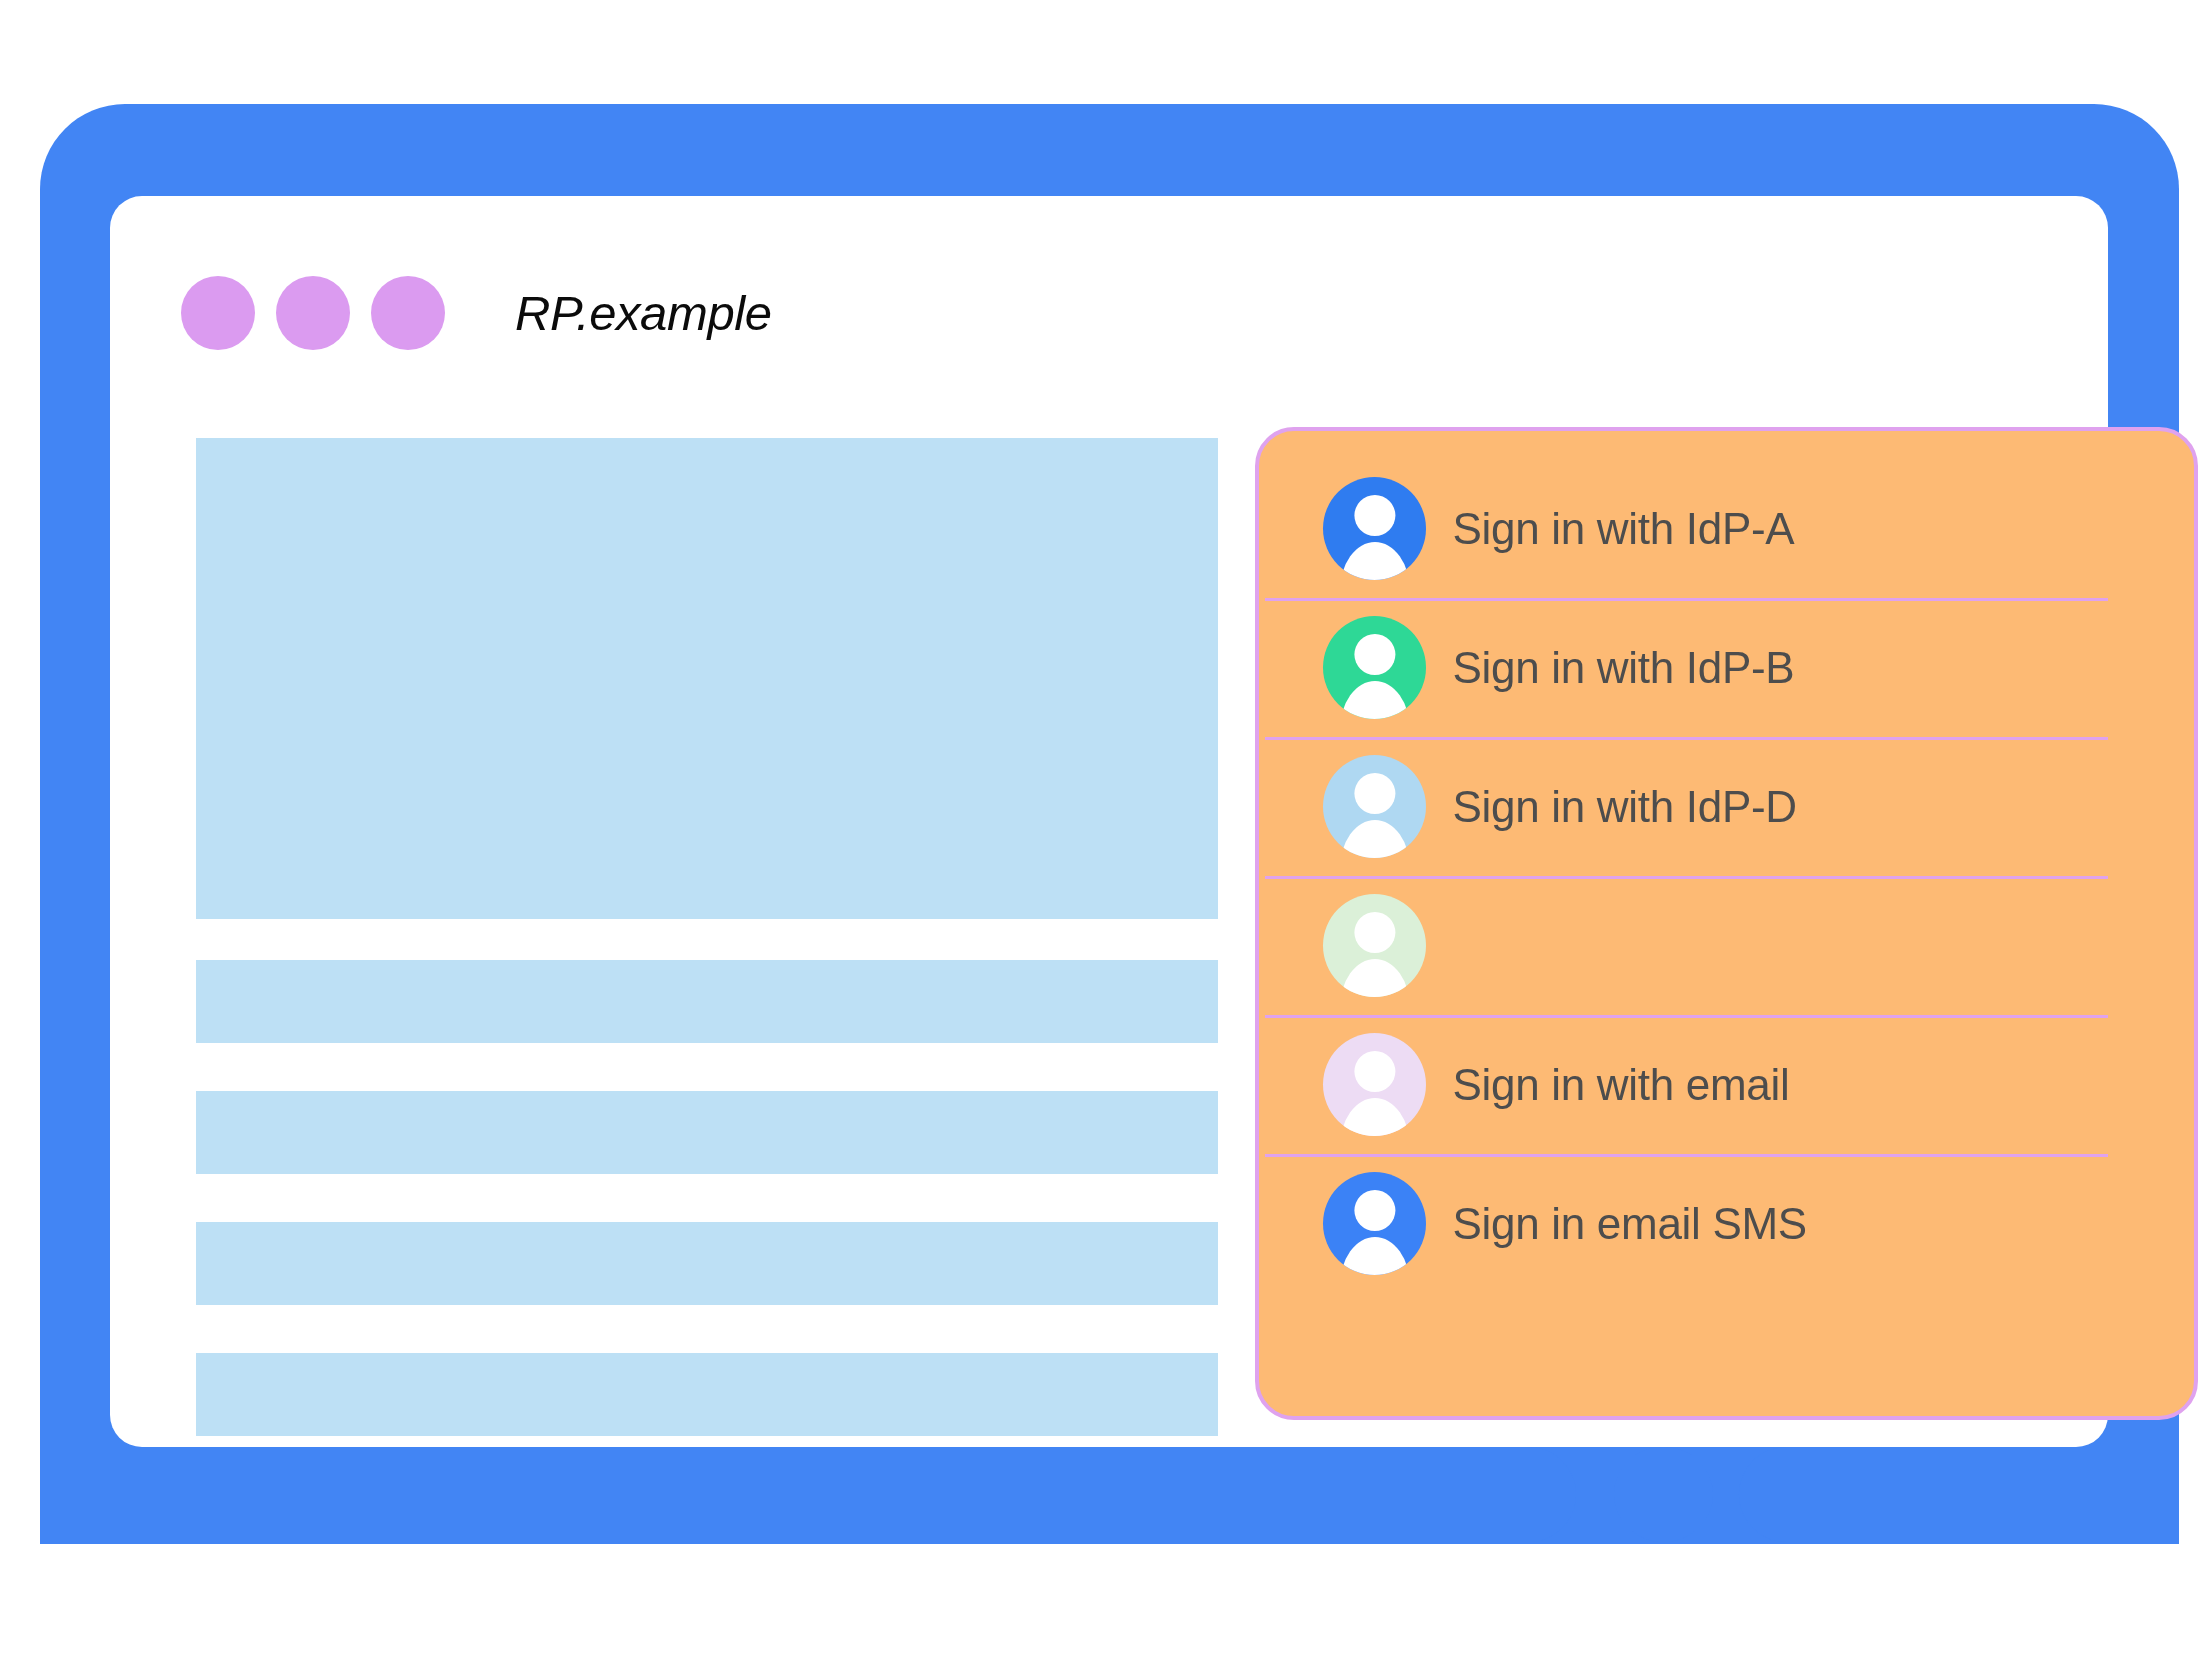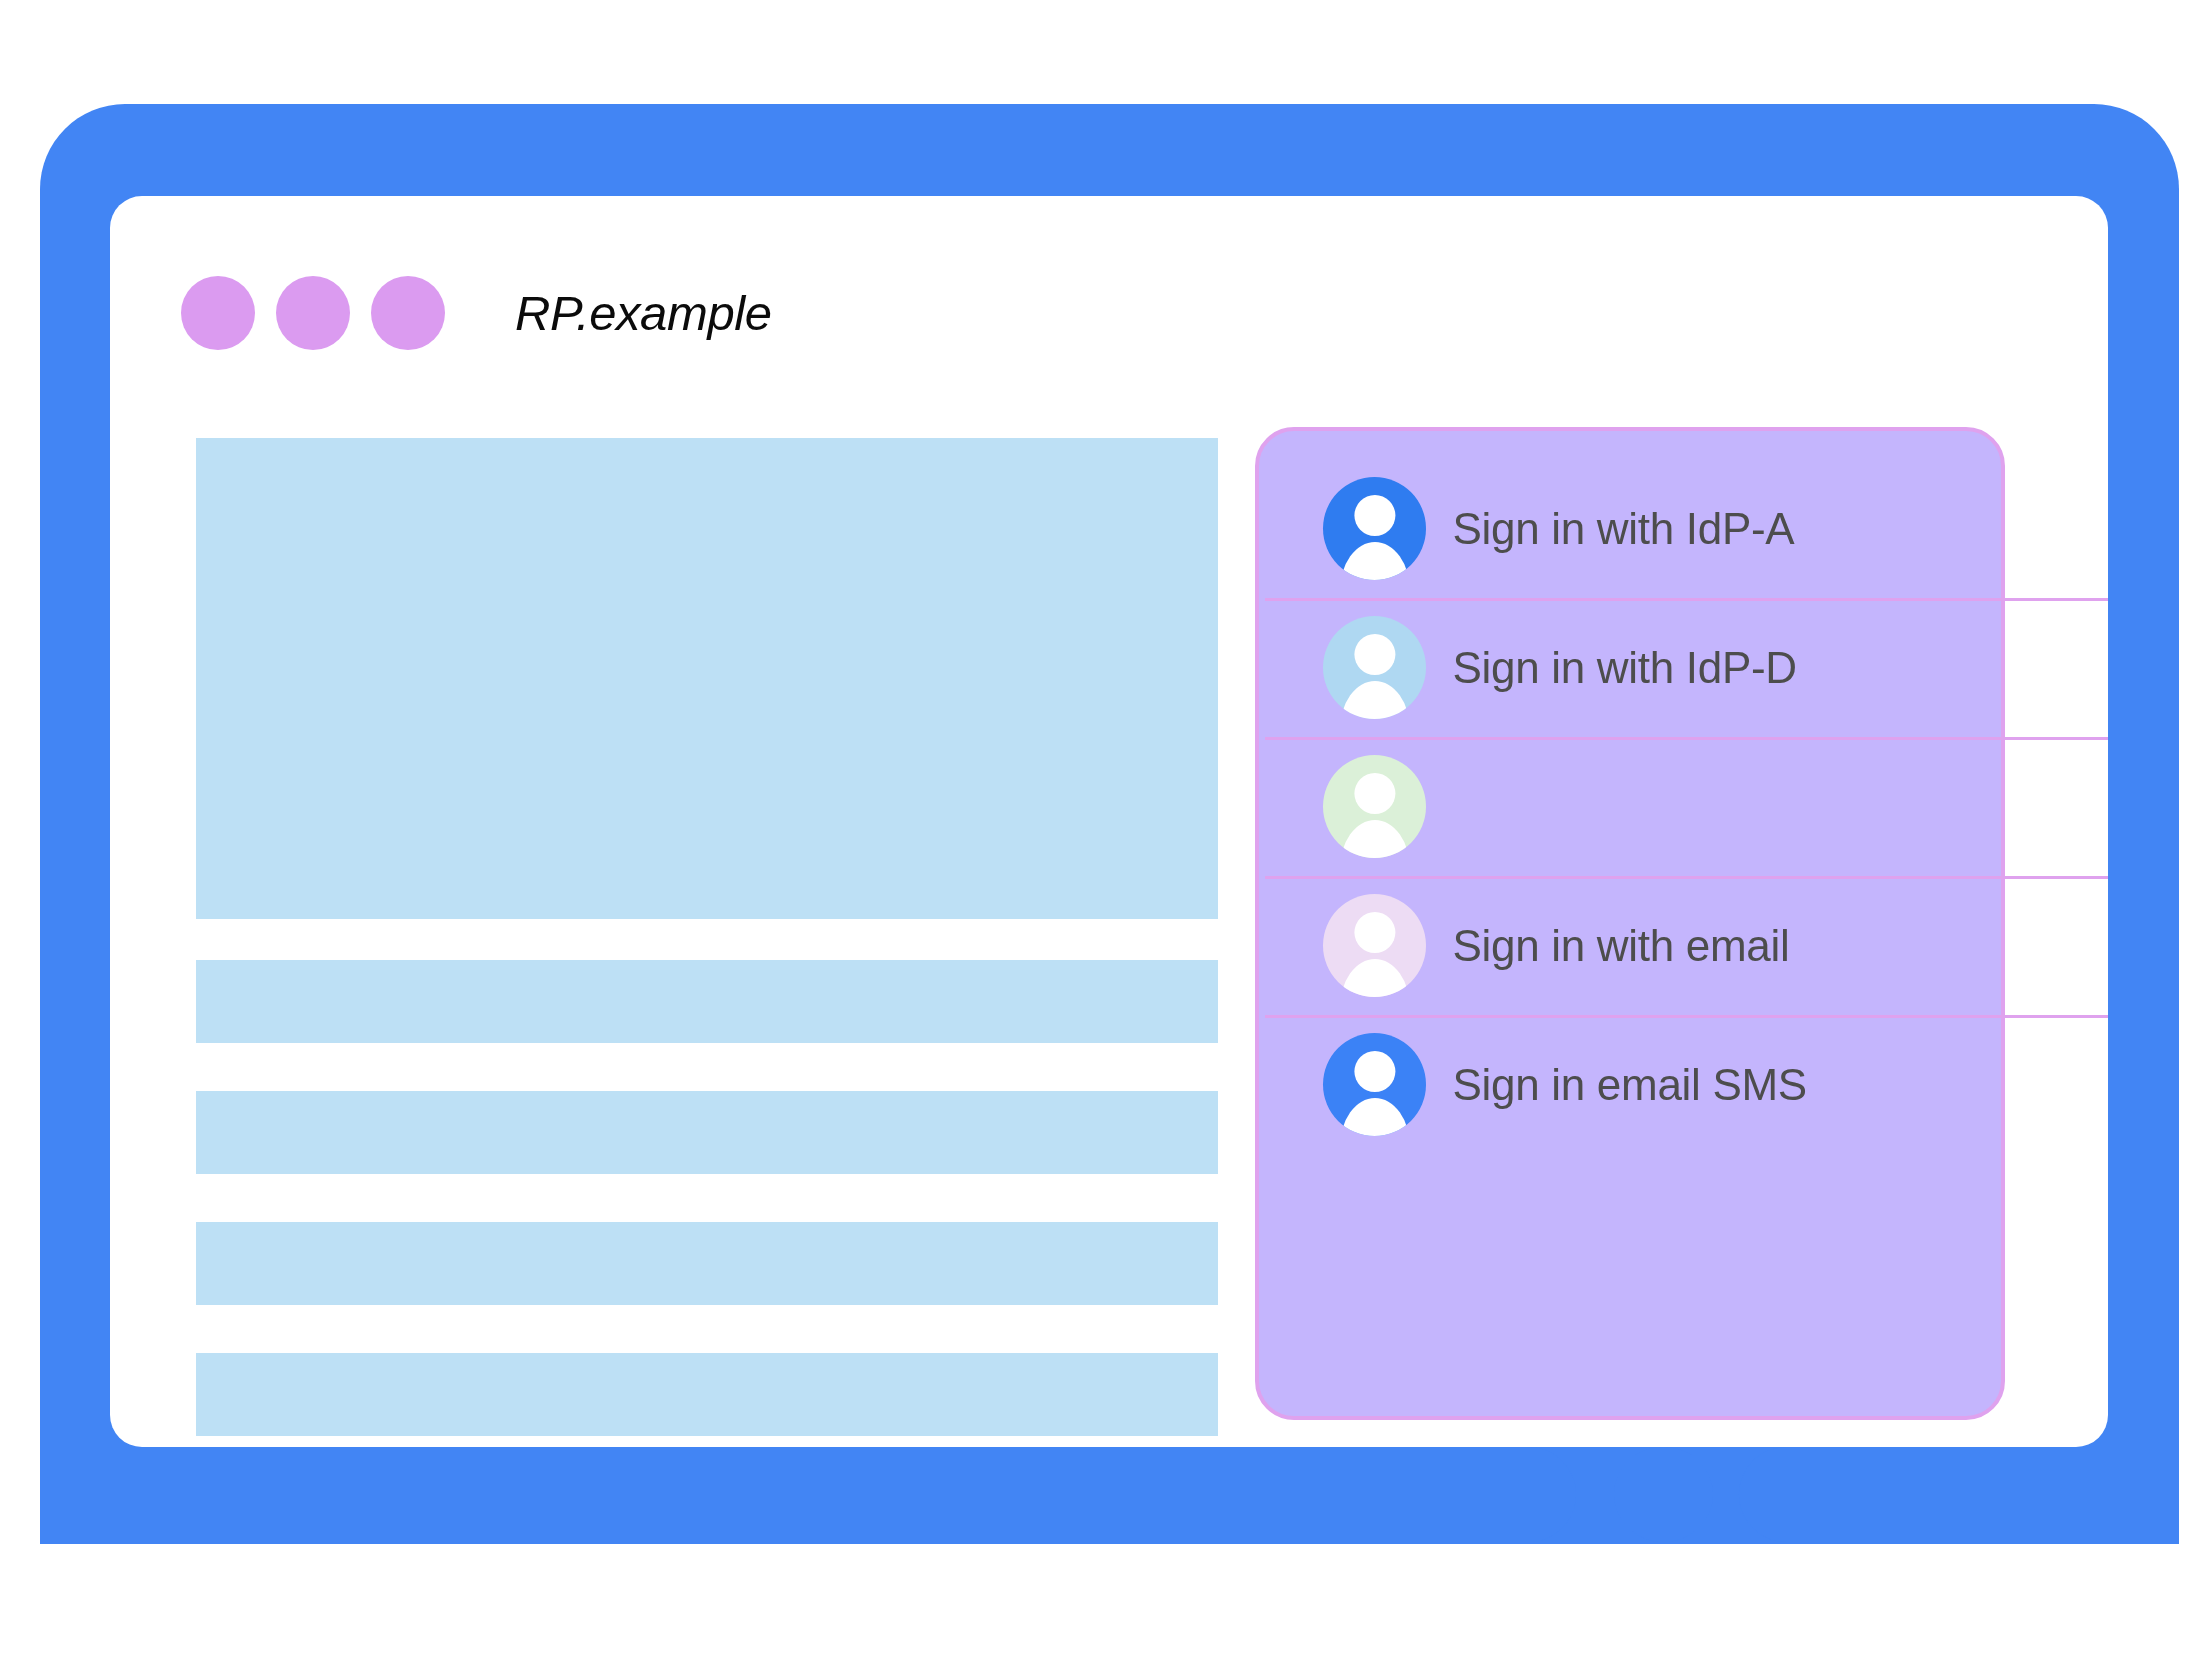--- a/index.html
+++ b/index.html
@@ -98,23 +98,23 @@
   .ph { background: #BDE0F5; width: 100%; }
   .ph-hero { height: 481px; margin-bottom: 41px; }
   .ph-bar  { height: 83px; margin-bottom: 48px; }
   .ph-bar:last-child { margin-bottom: 0; }
 
   
   #signin-card {
     position: absolute;
     left: 1255px;
     top: 427px;
-    width: 750px;
+    width: 943px;
     height: 993px;
-    background: #c4b5fd;
+    background: #fdba74;
     border: 4.4px solid #DFA2EE;
     border-radius: 39px;
   }
   #signin-list {
     position: absolute;
     left: 64px;
     top: 28px;
     width: 785px;
   }
   .signin-row {
@@ -197,20 +197,27 @@
 <div id="signin-card">
   <div id="signin-list">
       <div class="signin-row">
         <span class="avatar" style="background: rgb(47, 124, 240);">
           <span class="head"></span>
           <span class="body"></span>
         </span>
         <span class="signin-label">Sign in with IdP-A</span>
       </div>
       <div class="signin-row">
+        <span class="avatar" style="background: rgb(46, 216, 150);">
+          <span class="head"></span>
+          <span class="body"></span>
+        </span>
+        <span class="signin-label">Sign in with IdP-B</span>
+      </div>
+      <div class="signin-row">
         <span class="avatar" style="background: rgb(175, 216, 242);">
           <span class="head"></span>
           <span class="body"></span>
         </span>
         <span class="signin-label">Sign in with IdP-D</span>
       </div>
       <div class="signin-row">
         <span class="avatar" style="background: rgb(219, 240, 216);">
           <span class="head"></span>
           <span class="body"></span>

